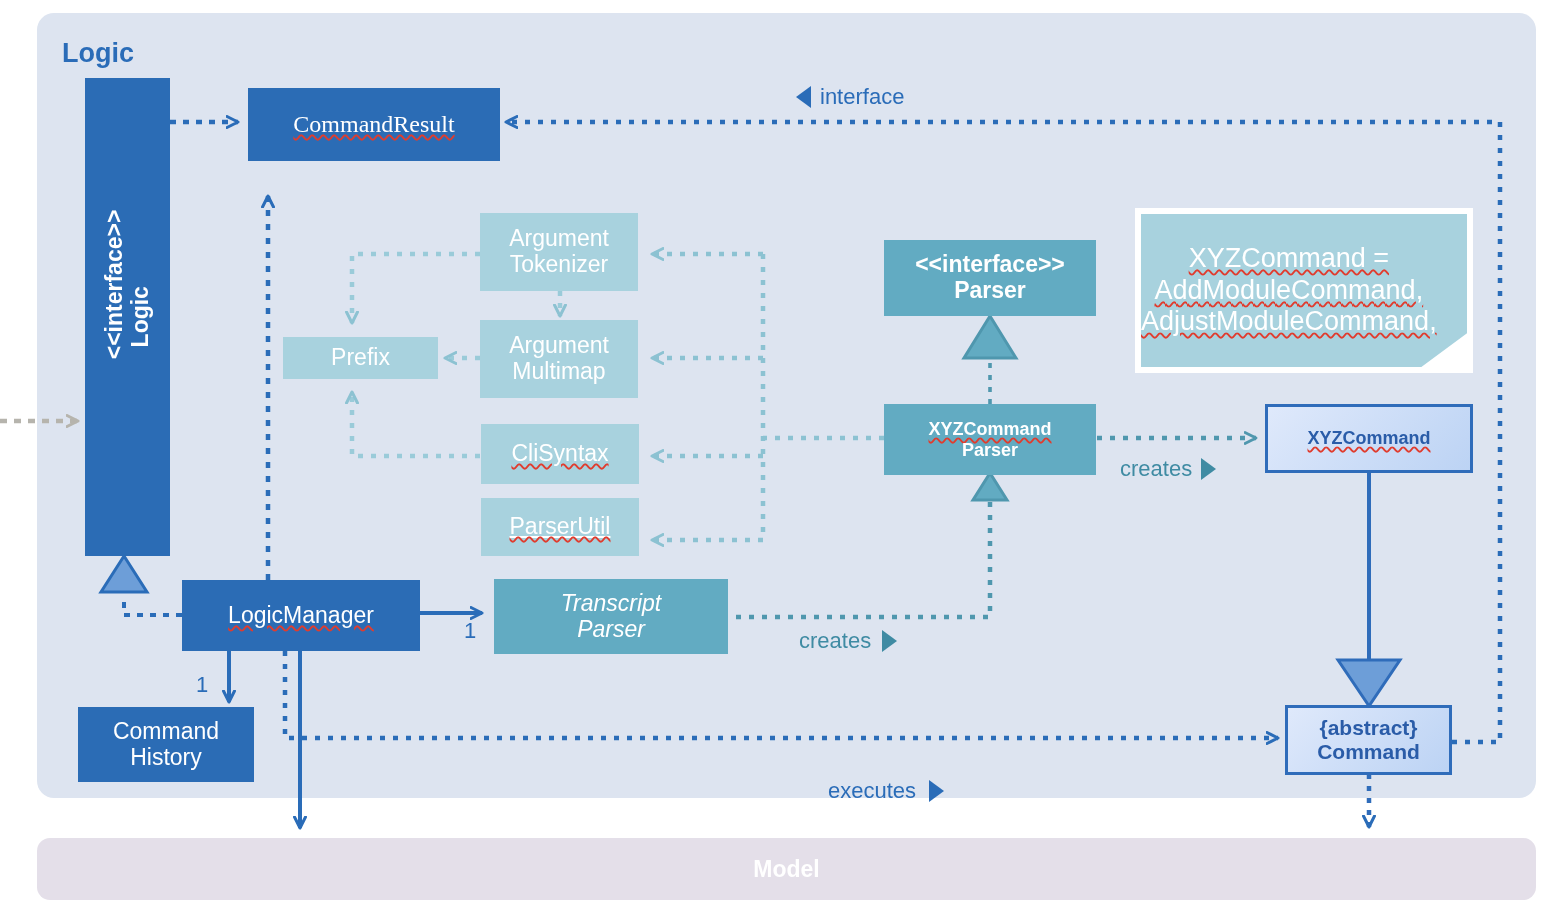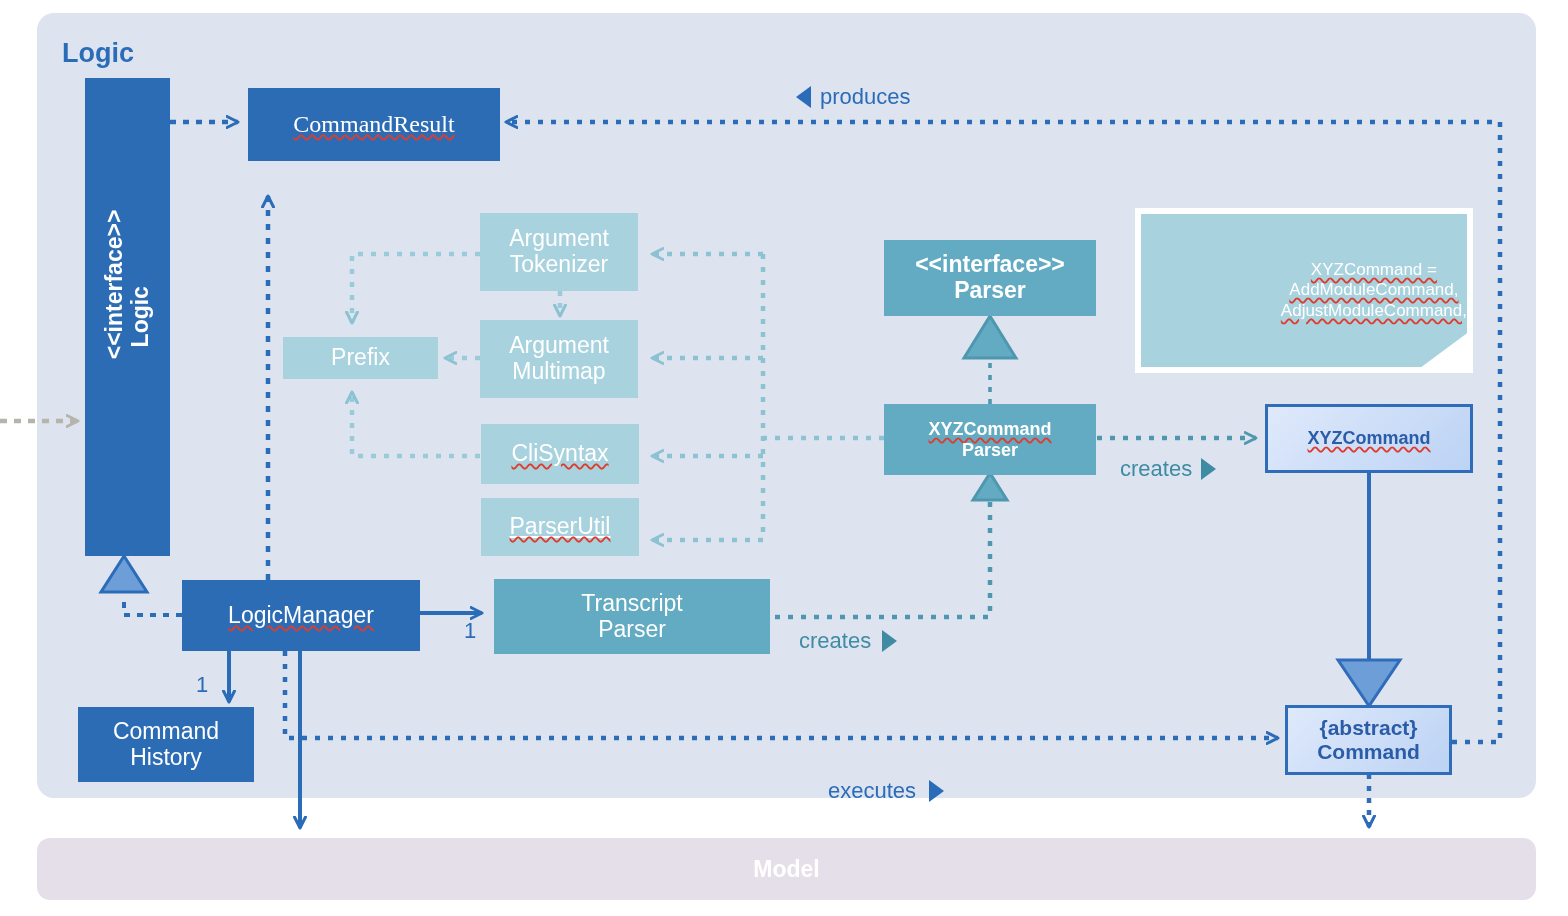--- a/index.html
+++ b/index.html
@@ -95,23 +95,23 @@
     box-sizing: border-box;
     background: #ffffff;
     padding: 6px;
   }
   .note-body {
     width: 100%; height: 100%;
     background: #a8d2de;
     color: #ffffff;
     display: flex;
     align-items: center;
-    justify-content: flex-end;
+    justify-content: flex-start;
     text-align: center;
-    font-size: 17px;
+    font-size: 27px;
     line-height: 1.18;
     clip-path: polygon(0 0, 100% 0, 100% 78%, 86% 100%, 0 100%);
   }
 
   
   .edge-label {
     position: absolute;
     font-size: 22px;
     white-space: nowrap;
   }
@@ -289,21 +289,21 @@
   </div>
 
   <div class="node fill-light" style="left:481px; top:498px; width:158px; height:58px;text-decoration:underline;">
     <div class="inner t23 sq">ParserUtil</div>
   </div>
 
   <div class="node fill-dark" style="left:182px; top:580px; width:238px; height:71px;">
     <div class="inner t23 sq">LogicManager</div>
   </div>
 
-  <div class="node fill-teal" style="left:494px; top:579px; width:276px; height:75px;">
+  <div class="node fill-teal" style="left:494px; top:579px; width:234px; height:75px;font-style:italic;">
     <div class="inner">
       <div class="t23">Transcript</div>
       <div class="t23">Parser</div>
     </div>
   </div>
 
   <div class="node fill-dark" style="left:78px; top:707px; width:176px; height:75px;">
     <div class="inner">
       <div class="t23">Command</div>
       <div class="t23">History</div>
@@ -342,21 +342,21 @@
         <div class="sq">AddModuleCommand,</div>
         <div class="sq">AdjustModuleCommand,</div>
       </div>
     </div>
   </div>
 
   <div class="edge-label el-blue" style="left:796px; top:84px; display:flex; align-items:center; gap:9px;">
     <span style="display:inline-block; width:0; height:0;
                  border-top:11px solid transparent; border-bottom:11px solid transparent;
                  border-right:15px solid #2a6cb8;"></span>
-    <span>produces</span>
+    <span>interface</span>
   </div>
 
   <div class="edge-label el-teal" style="left:1120px; top:456px; display:flex; align-items:center; gap:9px;">
     <span>creates</span>
     <span style="display:inline-block; width:0; height:0;
                  border-top:11px solid transparent; border-bottom:11px solid transparent;
                  border-left:15px solid #3f8ba3;"></span>
   </div>
 
   <div class="edge-label el-teal" style="left:799px; top:628px; display:flex; align-items:center; gap:11px;">

